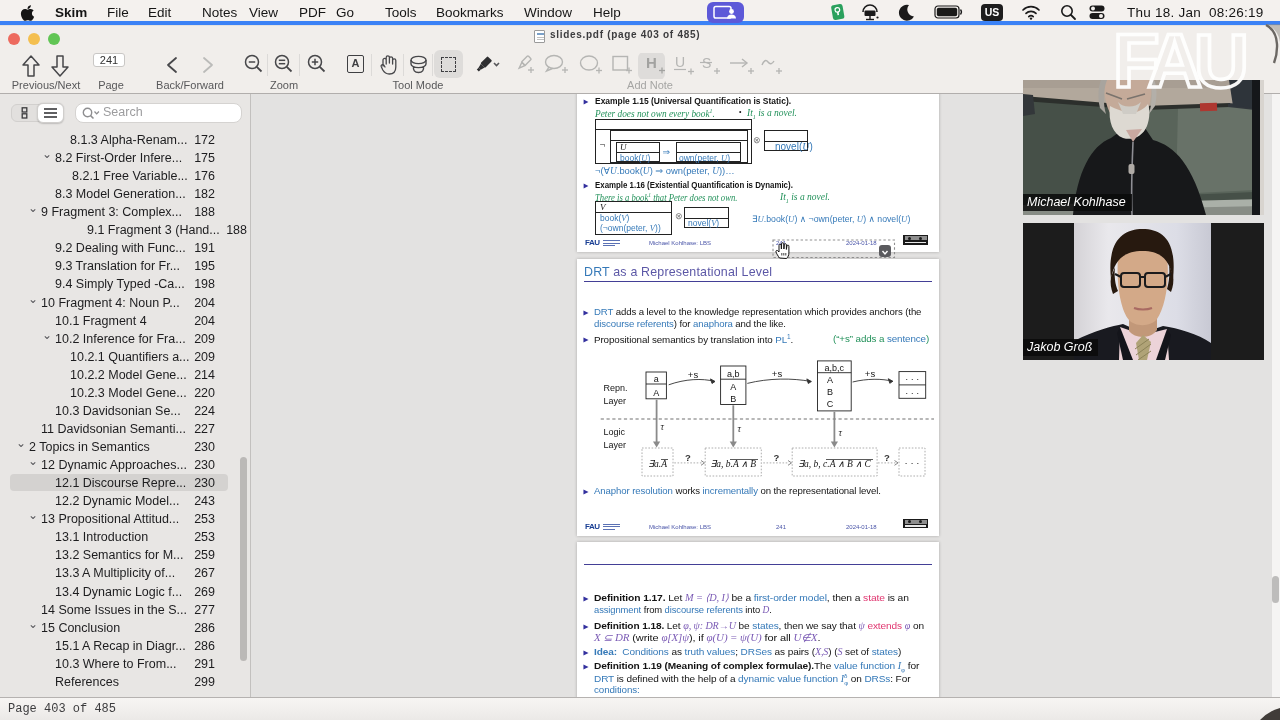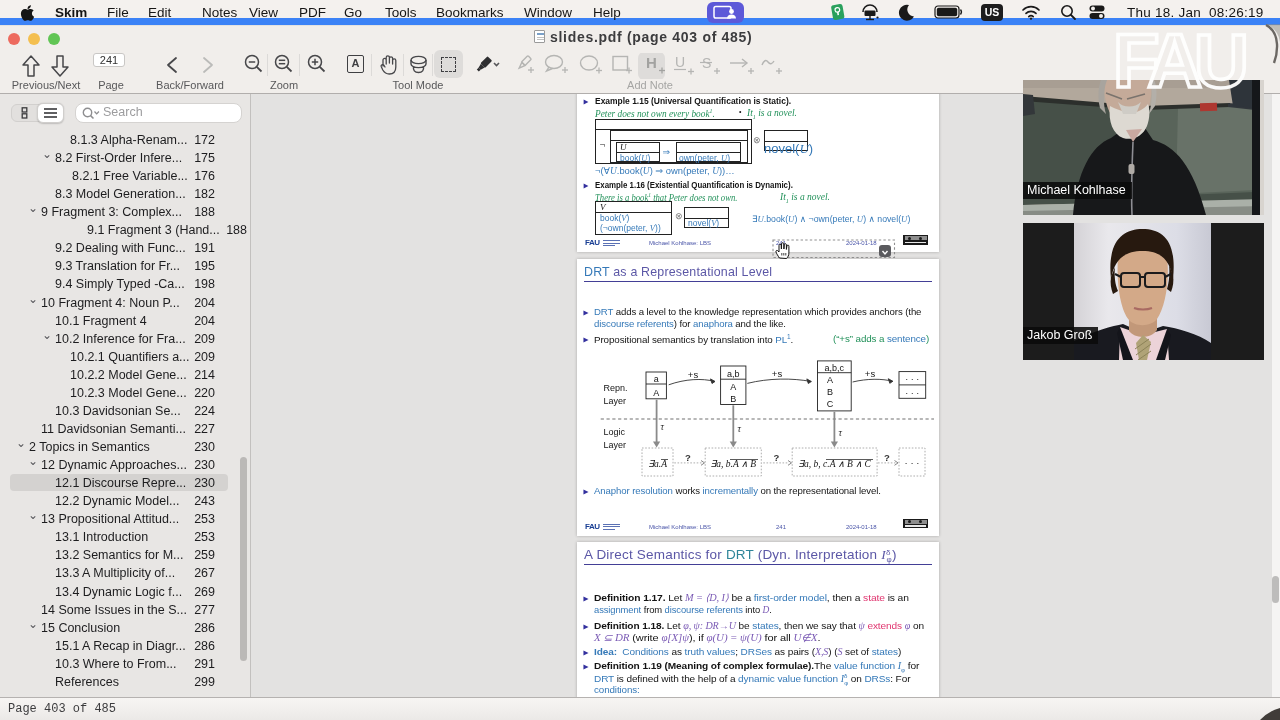--- a/index.html
+++ b/index.html
@@ -2,28 +2,28 @@
 <html><head>
 <meta charset="utf-8">
 <style>
   * { margin:0; padding:0; box-sizing:border-box; }
   html,body { width:1280px; height:720px; overflow:hidden; }
   body { font-family:"Liberation Sans", sans-serif; position:relative; background:#e3e2e1; }
   .abs { position:absolute; }
 
   
   #menubar { position:absolute; left:0; top:0; width:1280px; height:25px;
-    background:#f4f1ee; border-bottom:7px solid #3b82f6; z-index:40; }
+    background:#f4f1ee; border-bottom:4px solid #3b82f6; z-index:40; }
   #menubar .mi { position:absolute; top:4px; font-size:13.5px; color:#151515; line-height:17px; }
 
   
   #titlebar { position:absolute; left:0; top:26px; width:1280px; height:24px;
     background:#f1eeeb; z-index:5; }
   .tl { position:absolute; top:7px; width:12px; height:12px; border-radius:50%; }
-  #wtitle { position:absolute; top:28.5px; left:550px; font-size:14px; font-weight:bold; letter-spacing:0.7px; color:#3c3c3e; z-index:6; }
+  #wtitle { position:absolute; top:28.5px; left:550px; font-size:10px; font-weight:bold; letter-spacing:0.7px; color:#3c3c3e; z-index:6; }
   #toolbar { position:absolute; left:0; top:50px; width:1280px; height:44px;
     background:#f1eeeb; border-bottom:1px solid #b1aeac; z-index:5; }
   .tblabel { position:absolute; top:29px; font-size:11px; color:#58585a; white-space:nowrap; transform:translateX(-50%); }
   .tbgray { color:#a5a5a3; }
 
   
   #sidebar { position:absolute; left:0; top:94px; width:251px; height:603px;
     background:#e8e6e4; border-right:1px solid #c2c0be; z-index:4; overflow:hidden; }
   .tocrow { position:absolute; left:0; width:251px; height:18px; font-size:12.5px; color:#1d1d1f; line-height:18px; white-space:nowrap; }
   .tocrow .pg { position:absolute; right:36px; }
@@ -54,21 +54,21 @@
   .drtline { position:absolute; height:0.9px; background:#222; left:0; width:100%; }
   .s1t { position:absolute; font-size:9.5px; white-space:nowrap; color:#141414; transform-origin:0 50%; }
   .blue { color:#3579b8; }
   .grn { color:#22915a; }
   .red { color:#e0356f; }
   .pur { color:#7b5bb5; }
 
   
   #video1 { position:absolute; left:1023px; top:80px; width:241px; height:135px; background:#9b948c; overflow:hidden; z-index:30; }
   #video2 { position:absolute; left:1023px; top:223px; width:241px; height:137px; background:#161616; overflow:hidden; z-index:30; }
-  .vlabel { position:absolute; left:0; bottom:16px; background:rgba(10,10,10,0.88); color:#fff; font-size:13px; padding:1px 6px 2px 4px; }
+  .vlabel { position:absolute; left:0; bottom:4px; background:rgba(10,10,10,0.88); color:#fff; font-size:13px; padding:1px 6px 2px 4px;font-style:italic; }
 
   #faulogo { position:absolute; left:1111px; top:26px; z-index:35; }
 </style>
 </head>
 <body>
 
 <div id="titlebar">
   <div class="tl" style="left:8px;  background:#ed6a5e;"></div>
   <div class="tl" style="left:28px; background:#f4bf4f;"></div>
   <div class="tl" style="left:48px; background:#61c554;"></div>
@@ -372,21 +372,21 @@
  <div class="drtline" style="left:39px;top:177px;width:44px;"></div>
  <div class="s1t math" style="left:43px;top:166.5px;font-size:9px;">U</div>
  <div class="s1t blue" style="left:43px;top:177.5px;font-size:8.5px;">book(<i class="math">U</i>)</div>
  <div class="s1t blue" style="left:85.5px;top:172px;font-size:9px;">⇒</div>
  <div class="drtbox" style="left:99px;top:167px;width:65px;height:20px;"></div>
  <div class="drtline" style="left:99px;top:177px;width:65px;"></div>
  <div class="s1t blue" style="left:102px;top:177.5px;font-size:8.5px;">own(peter, <i class="math">U</i>)</div>
  <div class="s1t" style="left:176px;top:160px;font-size:9px;color:#777;">⊗</div>
  <div class="drtbox" style="left:187px;top:155px;width:44px;height:21px;"></div>
  <div class="drtline" style="left:187px;top:165.5px;width:44px;"></div>
- <div class="s1t blue" style="left:187px;top:166px;font-size:13px;">novel(<i class="math">U</i>)</div>
+ <div class="s1t blue" style="left:198px;top:166px;font-size:10px;">novel(<i class="math">U</i>)</div>
  <div class="s1t blue" style="left:18px;top:190px;font-size:9.4px;">¬(∀<i class="math">U</i>.book(<i class="math">U</i>) ⇒ own(peter, <i class="math">U</i>))…</div>
 
  <div class="bull" style="left:6px;top:208px;transform:scale(0.8);"></div>
  <div class="s1t" style="left:18px;top:205px;font-weight:bold;font-size:9px;transform:scaleX(0.875);">Example 1.16 (Existential Quantification is Dynamic).</div>
  <div class="s1t grn math" style="left:18px;top:217px;transform:scaleX(0.91);">There is a book<sup style="font-size:6px;">1</sup> that Peter does not own.</div>
  <div class="s1t grn math" style="left:203px;top:217px;">It<sub style="font-size:6px;">1</sub> is a novel.</div>
 
  <div class="drtbox" style="left:18px;top:226px;width:77px;height:34px;"></div>
  <div class="drtline" style="left:18px;top:237px;width:77px;"></div>
  <div class="s1t math" style="left:23px;top:226.5px;font-size:9px;">V</div>
@@ -537,21 +537,20 @@
     <span style="position:absolute;left:269px;top:2px;">2024-01-18</span>
     <span style="position:absolute;left:326px;top:-3px;width:25px;height:9.5px;background:#1a1a1a;">
       <span style="position:absolute;left:1.5px;top:1px;width:22px;height:4px;background:#8e8e8e;"></span>
       <span style="position:absolute;left:5px;top:1.5px;width:3px;height:3px;border-radius:50%;background:#1a1a1a;"></span>
       <span style="position:absolute;left:16px;top:1.5px;width:3px;height:3px;border-radius:50%;background:#1a1a1a;"></span>
       <span style="position:absolute;left:2px;top:6.5px;width:21px;height:1.5px;background:#e8e8e8;"></span>
     </span>
   </div>
 </div>
   <div class="slide" id="s3" style="top:447.5px;">
- <div class="sl-title" style="left:7px;top:5px;">A Direct Semantics for <span style="color:#2e8599;">DRT</span> (Dyn. Interpretation <i class="math">I</i><span style="font-size:8px;vertical-align:4px;">δ</span><span style="font-size:8px;vertical-align:-3px;margin-left:-4px;">φ</span>)</div>
  <div class="sl-rule" style="left:7px;top:22px;width:348px;"></div>
 
  <div class="bull" style="left:6px;top:54px;transform:scale(0.85);"></div>
  <div class="bt" style="left:17px;top:50px;transform:scaleX(1.05);"><b>Definition 1.17.</b> Let <span class="pur math">M = ⟨D, I⟩</span> be a <span class="blue">first-order model</span>, then a <span class="red">state</span> is an</div>
  <div class="bt" style="left:17px;top:62.5px;transform:scaleX(0.96);"><span class="blue">assignment</span> from <span class="blue">discourse referents</span> into <span class="pur math">D</span>.</div>
 
  <div class="bull" style="left:6px;top:82px;transform:scale(0.85);"></div>
  <div class="bt" style="left:17px;top:78px;transform:scaleX(1.03);"><b>Definition 1.18.</b> Let <span class="pur math">φ, ψ: DR→U</span> be <span class="blue">states</span>, then we say that <span class="pur math">ψ</span> <span class="red">extends</span> <span class="pur math">φ</span> on</div>
  <div class="bt" style="left:17px;top:90.5px;transform:scaleX(1.12);"><span class="pur math">X ⊆ DR</span> (write <span class="pur math">φ[X]ψ</span>), if <span class="pur math">φ(U) = ψ(U)</span> for all <span class="pur math">U∉X</span>.</div>
 
@@ -593,21 +592,21 @@
 <div id="menubar">
   <svg class="mi" style="left:20px;top:3.5px;" width="15" height="18" viewBox="0 0 384 512">
     <path fill="#151515" d="M318.7 268.7c-.2-36.7 16.4-64.4 50-84.8-18.8-26.9-47.2-41.7-84.7-44.6-35.5-2.7-74.3 20.7-88.5 20.7-15 0-49.4-19.7-76.4-19.7C63.3 141.2 4 184.8 4 273.5q0 39.3 14.4 81.2c12.8 36.7 59 126.7 107.2 125.2 25.2-.6 43-17.9 75.8-17.9 31.8 0 48.3 17.9 76.4 17.9 48.6-.7 90.4-82.5 102.6-119.3-65.2-30.7-61.7-90-61.7-91.9zm-56.6-164.2c27.3-32.4 24.8-61.9 24-72.5-24.1 1.4-52 16.4-67.9 34.9-17.5 19.8-27.8 44.3-25.6 71.9 26.1 2 49.9-11.4 69.5-34.3z"></path>
   </svg>
   <div class="mi" style="left:55px;font-weight:bold;">Skim</div>
   <div class="mi" style="left:107px;">File</div>
   <div class="mi" style="left:148px;">Edit</div>
   <div class="mi" style="left:202px;">Notes</div>
   <div class="mi" style="left:249px;">View</div>
   <div class="mi" style="left:299px;">PDF</div>
-  <div class="mi" style="left:344px;">Go</div>
+  <div class="mi" style="left:336px;">Go</div>
   <div class="mi" style="left:385px;">Tools</div>
   <div class="mi" style="left:436px;">Bookmarks</div>
   <div class="mi" style="left:524px;">Window</div>
   <div class="mi" style="left:593px;">Help</div>
 
   <div class="abs" style="left:707px;top:1.5px;width:37px;height:21.5px;background:#5d59d8;border-radius:6px;">
     <svg width="37" height="22" viewBox="0 0 37 22">
       <rect x="7" y="4.5" width="17" height="11.5" rx="1.8" fill="none" stroke="#fff" stroke-width="1.5"></rect>
       <circle cx="24.5" cy="11" r="3.2" fill="#5d59d8" stroke="none"></circle>
       <circle cx="24.5" cy="9.5" r="2.4" fill="#fff"></circle>

